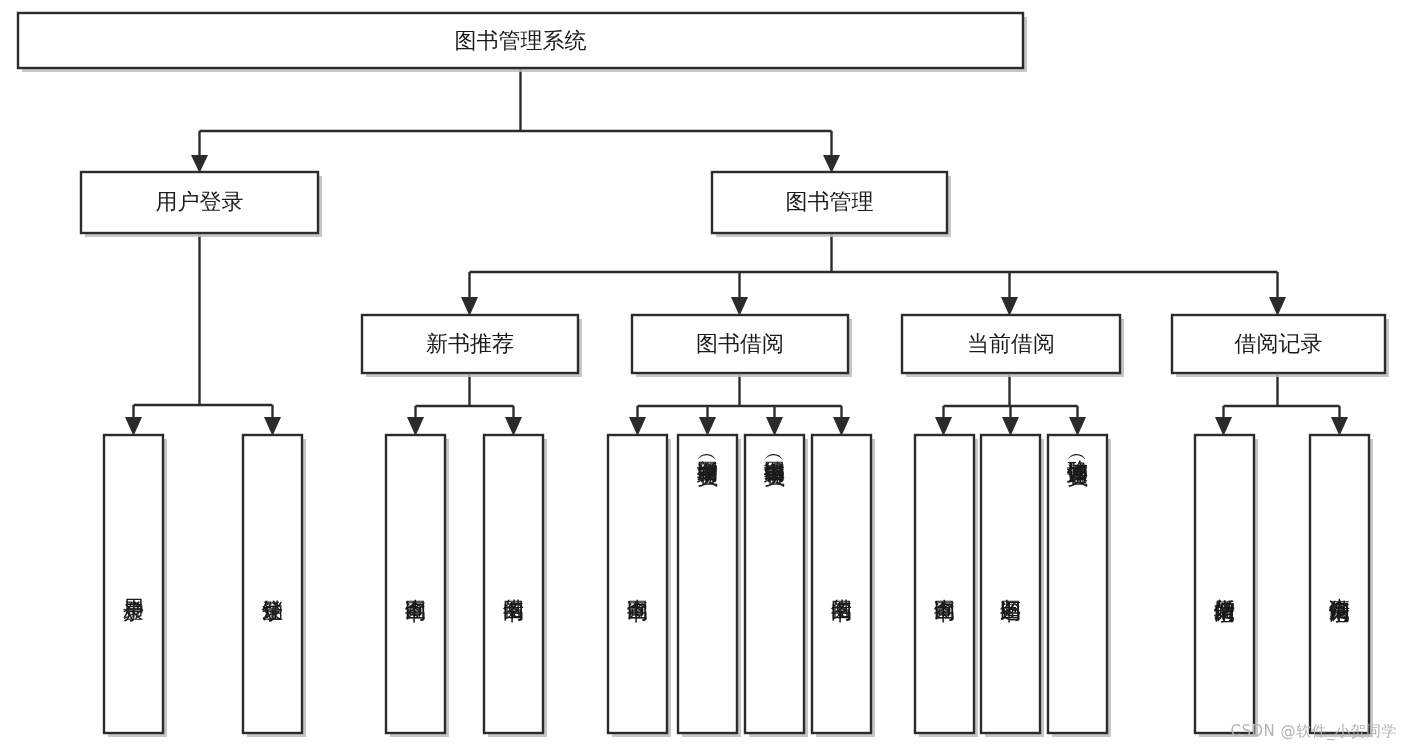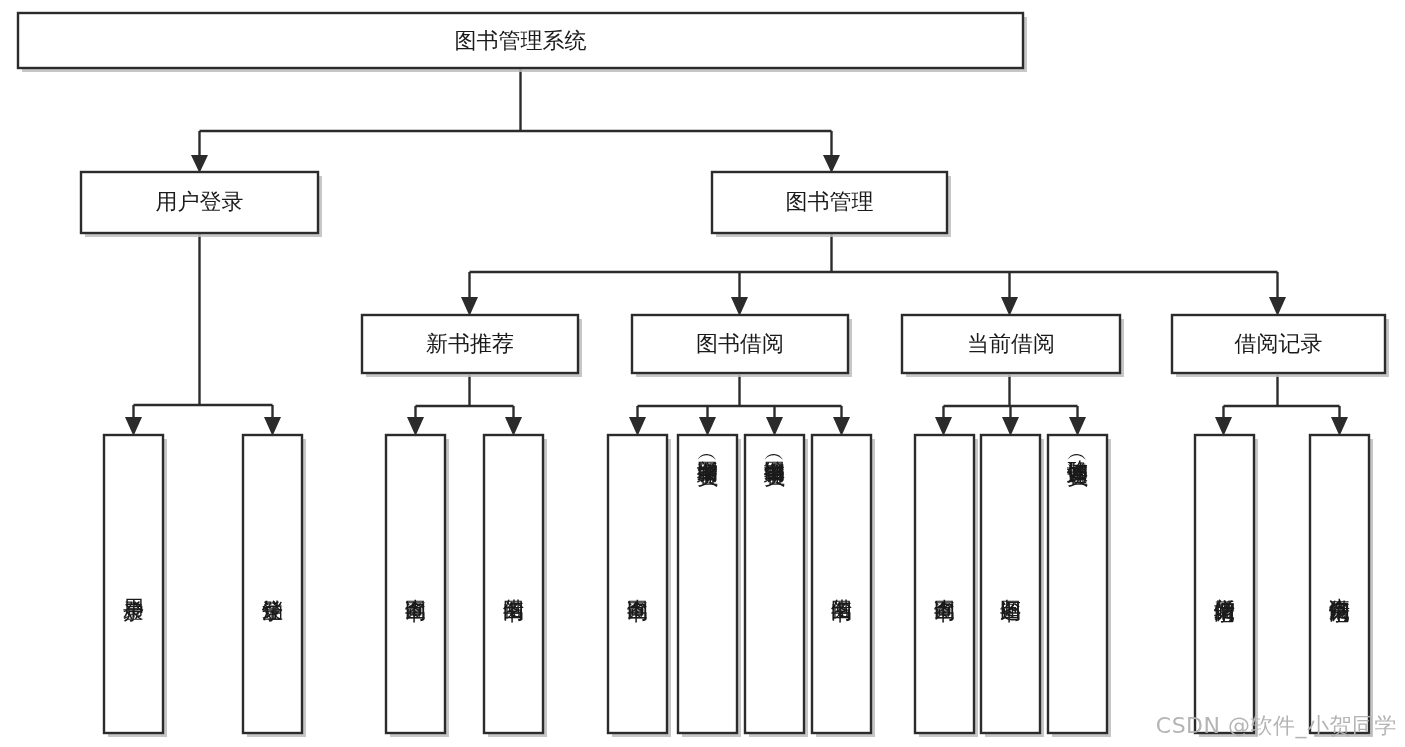--- a/index.html
+++ b/index.html
@@ -71,21 +71,21 @@
     line-height: 1.05;
     letter-spacing: 1px;
     color: #1a1a1a;
     white-space: nowrap;
   }
   #watermark {
     position: absolute;
     right: 8px;
     bottom: 6px;
     font-family: "DejaVu Sans", "Liberation Sans", sans-serif;
-    font-size: 22px;
+    font-size: 15px;
     color: #b4b4b4;
     letter-spacing: 0.5px;
     white-space: nowrap;
   }
 </style>
 </head>
 <body>
 
 <div id="diagram-root">
 

